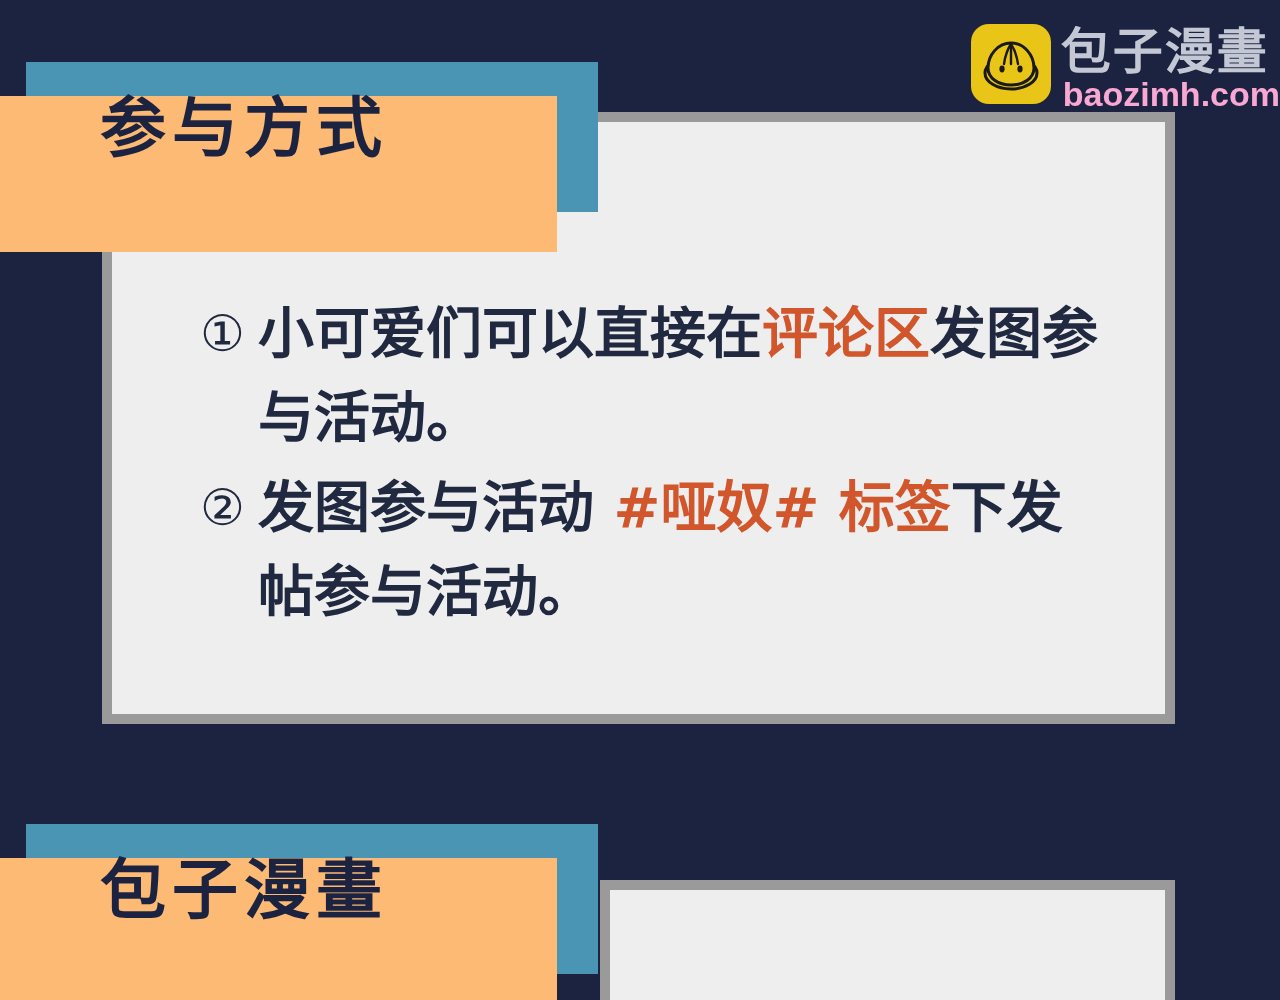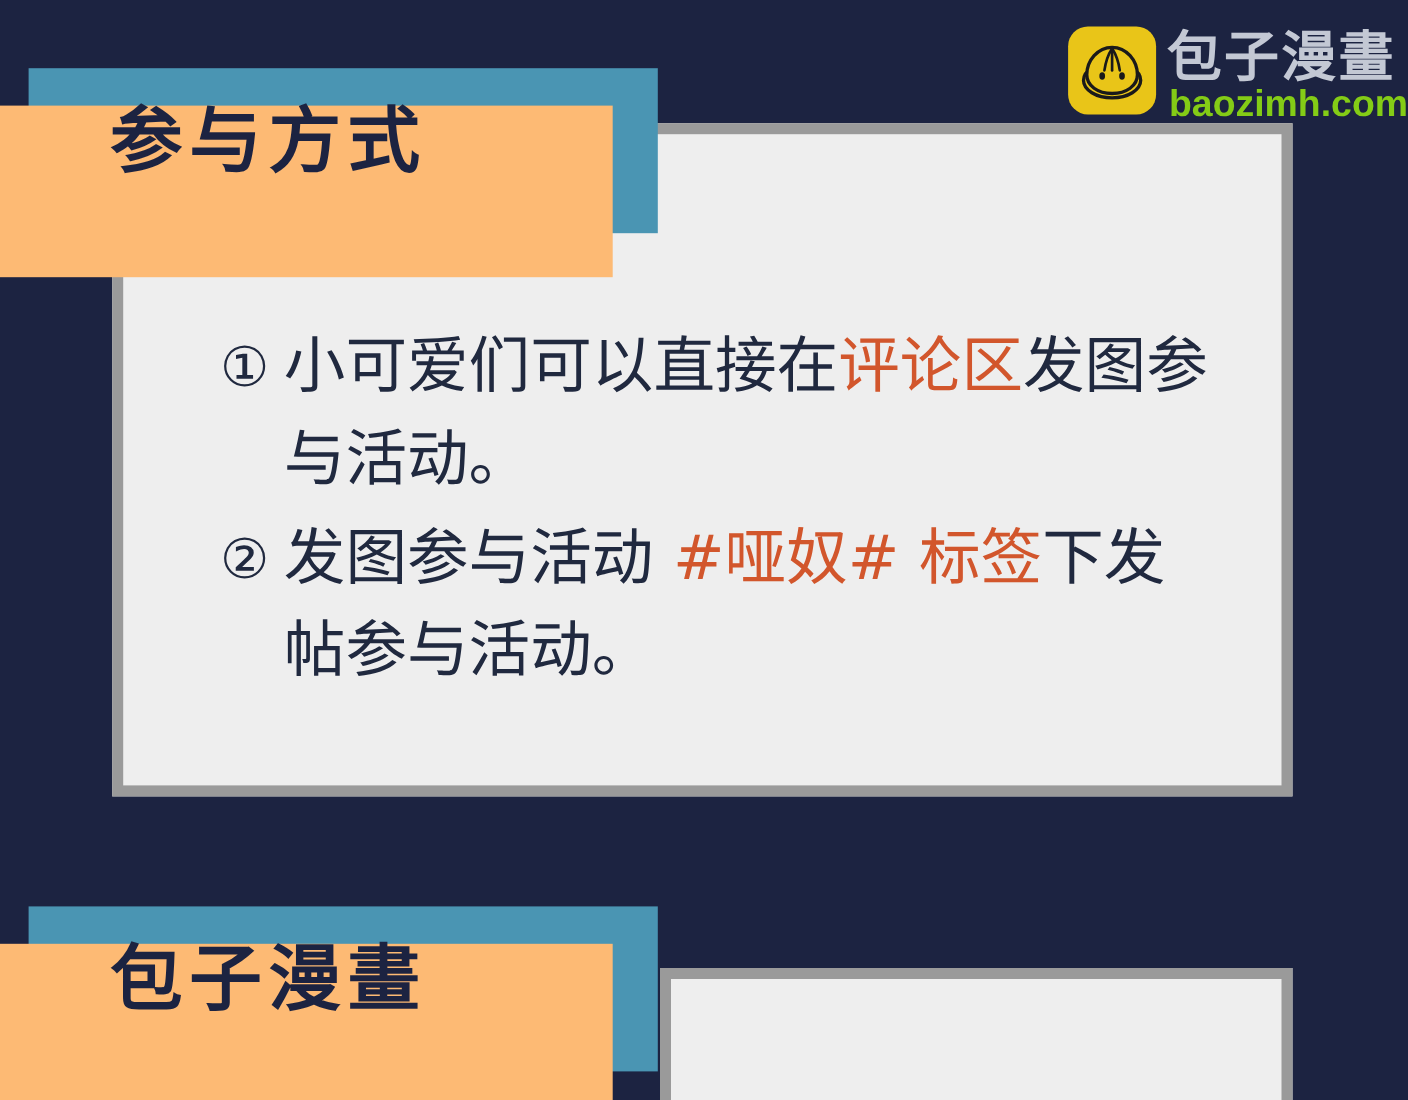--- a/index.html
+++ b/index.html
@@ -55,21 +55,21 @@
     font-size: 50px;
     font-weight: 700;
     color: #c3c8d4;
     letter-spacing: 2px;
     white-space: nowrap;
     line-height: 1.05;
   }
   .brand-url {
     font-size: 34px;
     font-weight: 700;
-    color: #84cc16;
+    color: #f9a8d4;
     letter-spacing: 0px;
     white-space: nowrap;
     margin-top: -2px;
     margin-left: 2px;
   }
 
   
   .panel {
     position: absolute;
     background: #eeeeee;
@@ -150,21 +150,21 @@
     font-size: 50px;
     line-height: 84px;
     color: #20293f;
     font-family: "DejaVu Sans", "Liberation Sans", sans-serif;
     font-weight: 400;
     text-align: left;
   }
   .step-text {
     flex: 1 1 auto;
     font-size: 56px;
-    font-weight: 400;
+    font-weight: 700;
     line-height: 84px;
     color: #20293f;
     letter-spacing: 0px;
     font-family: "DejaVu Sans", "Liberation Sans", sans-serif;
   }
   .accent { color: #d2562c; }
 </style>
 </head>
 <body>
 

